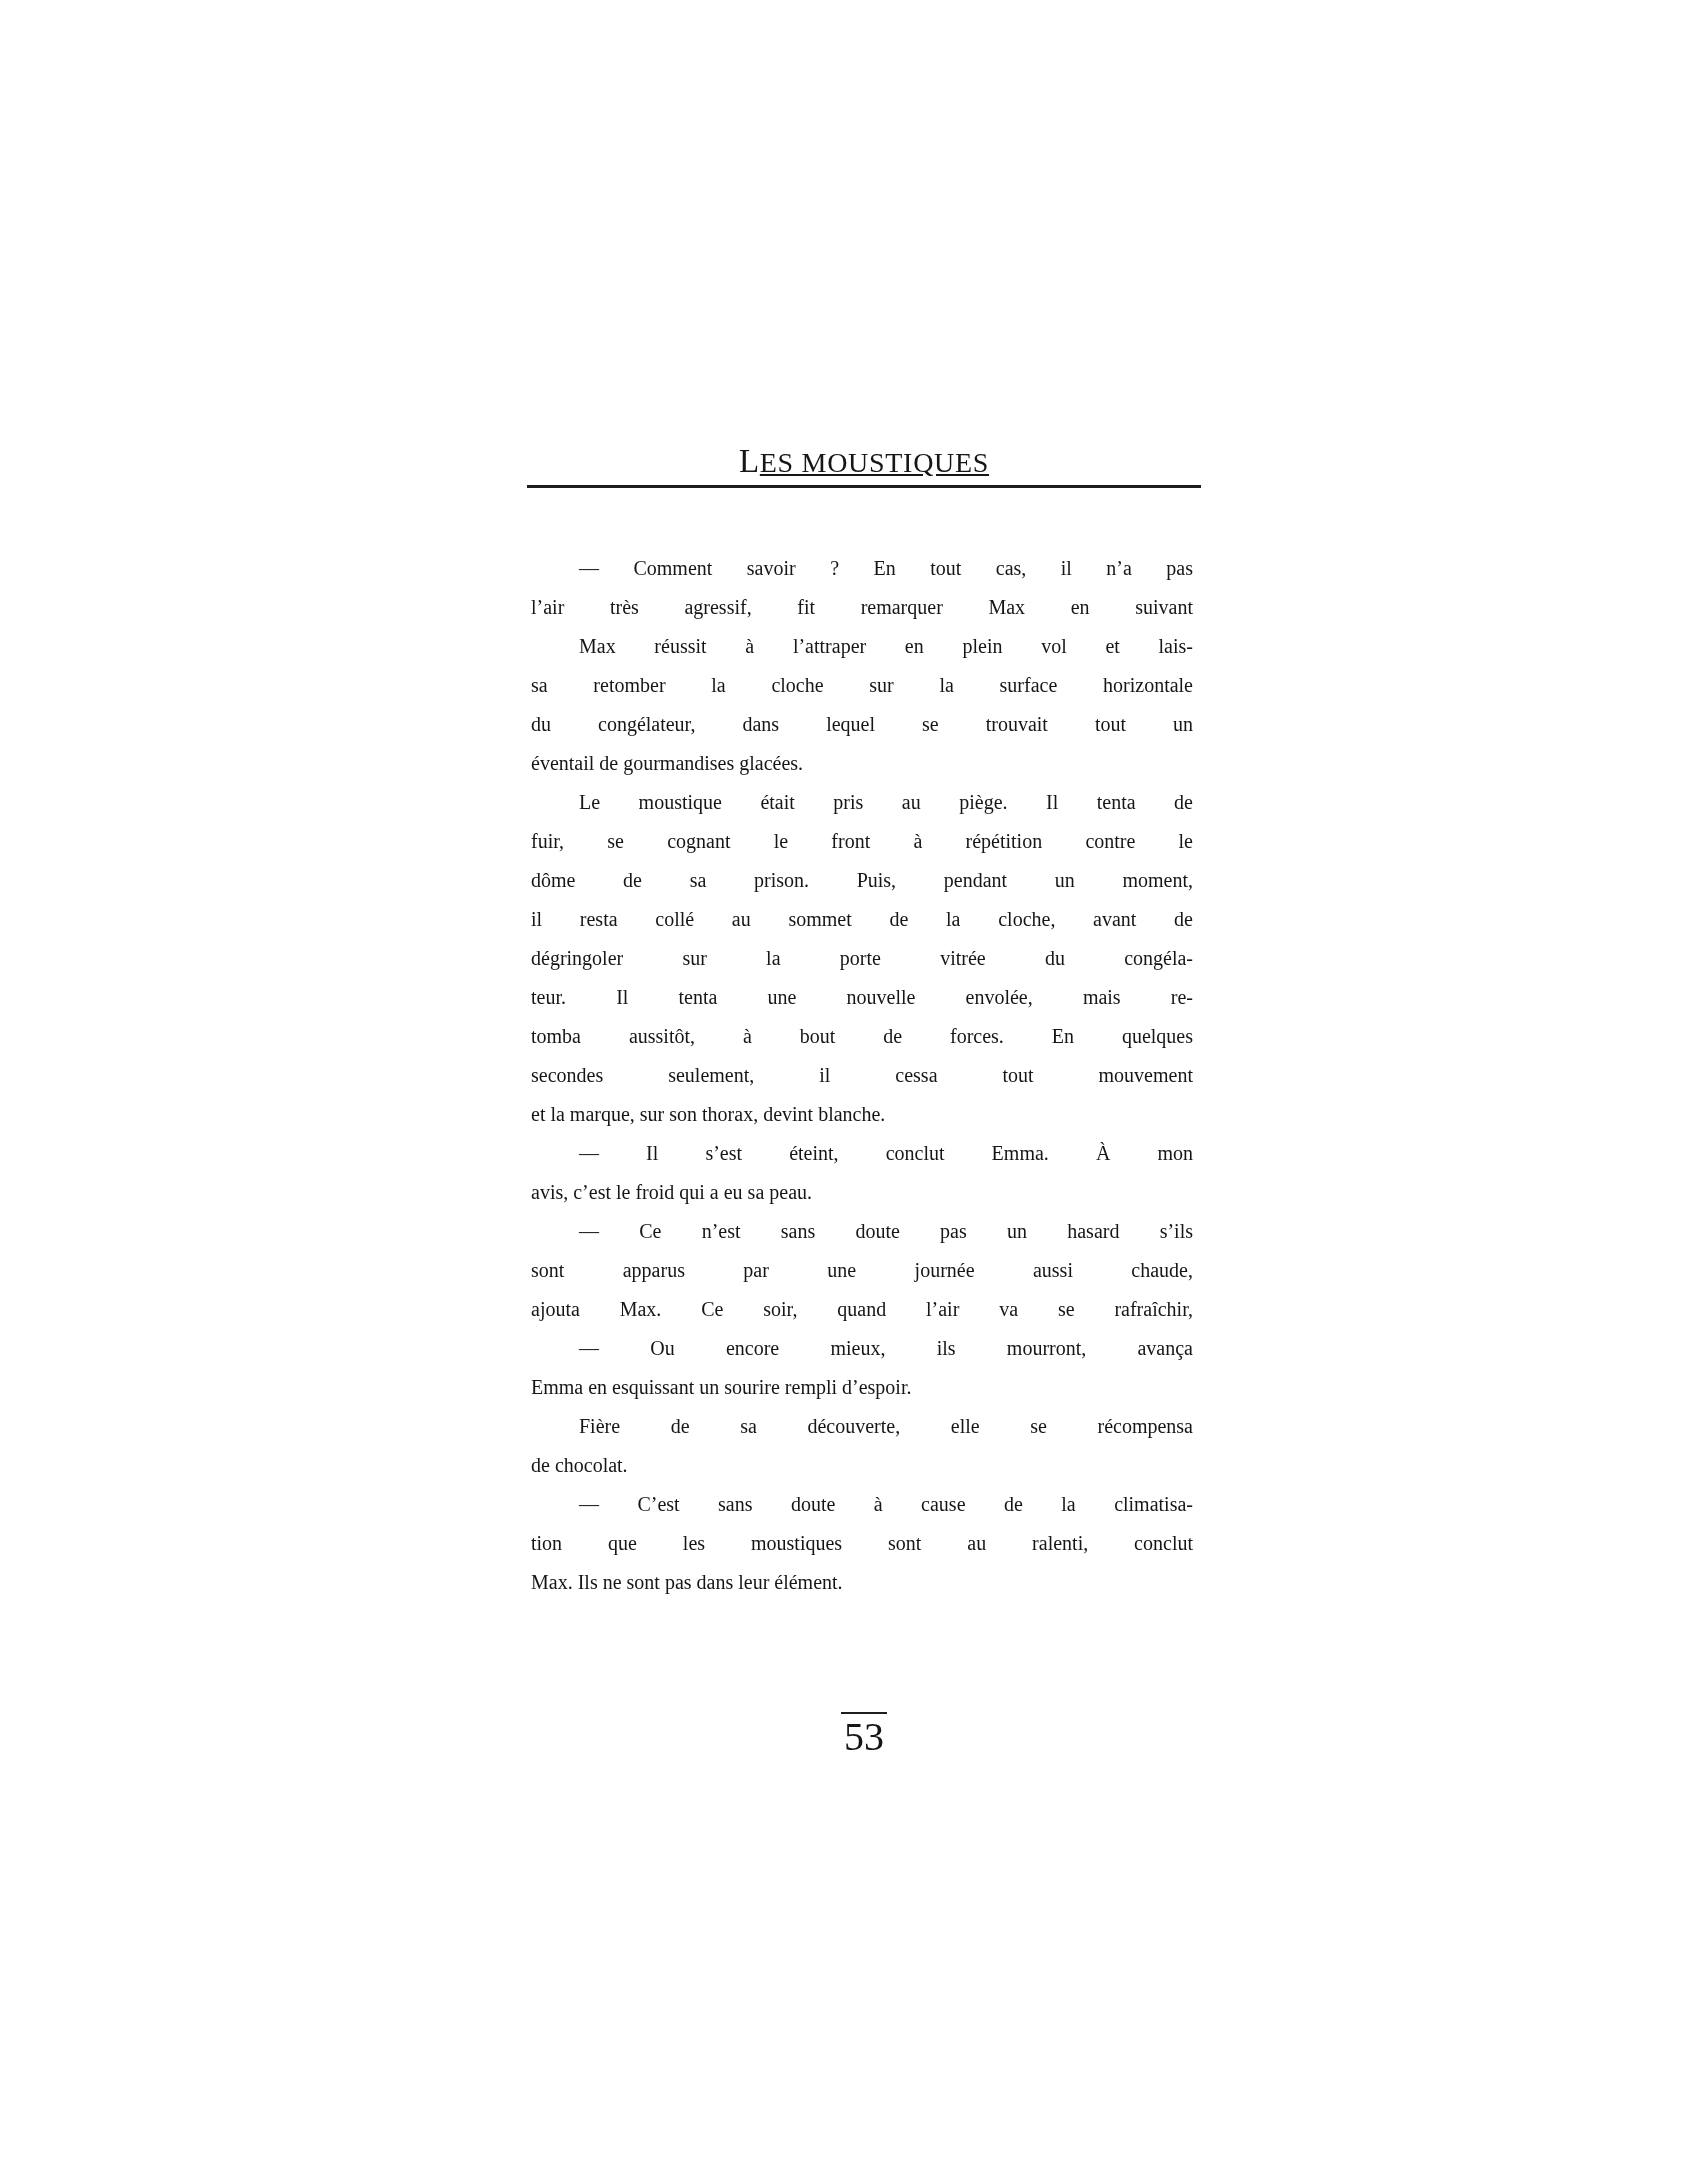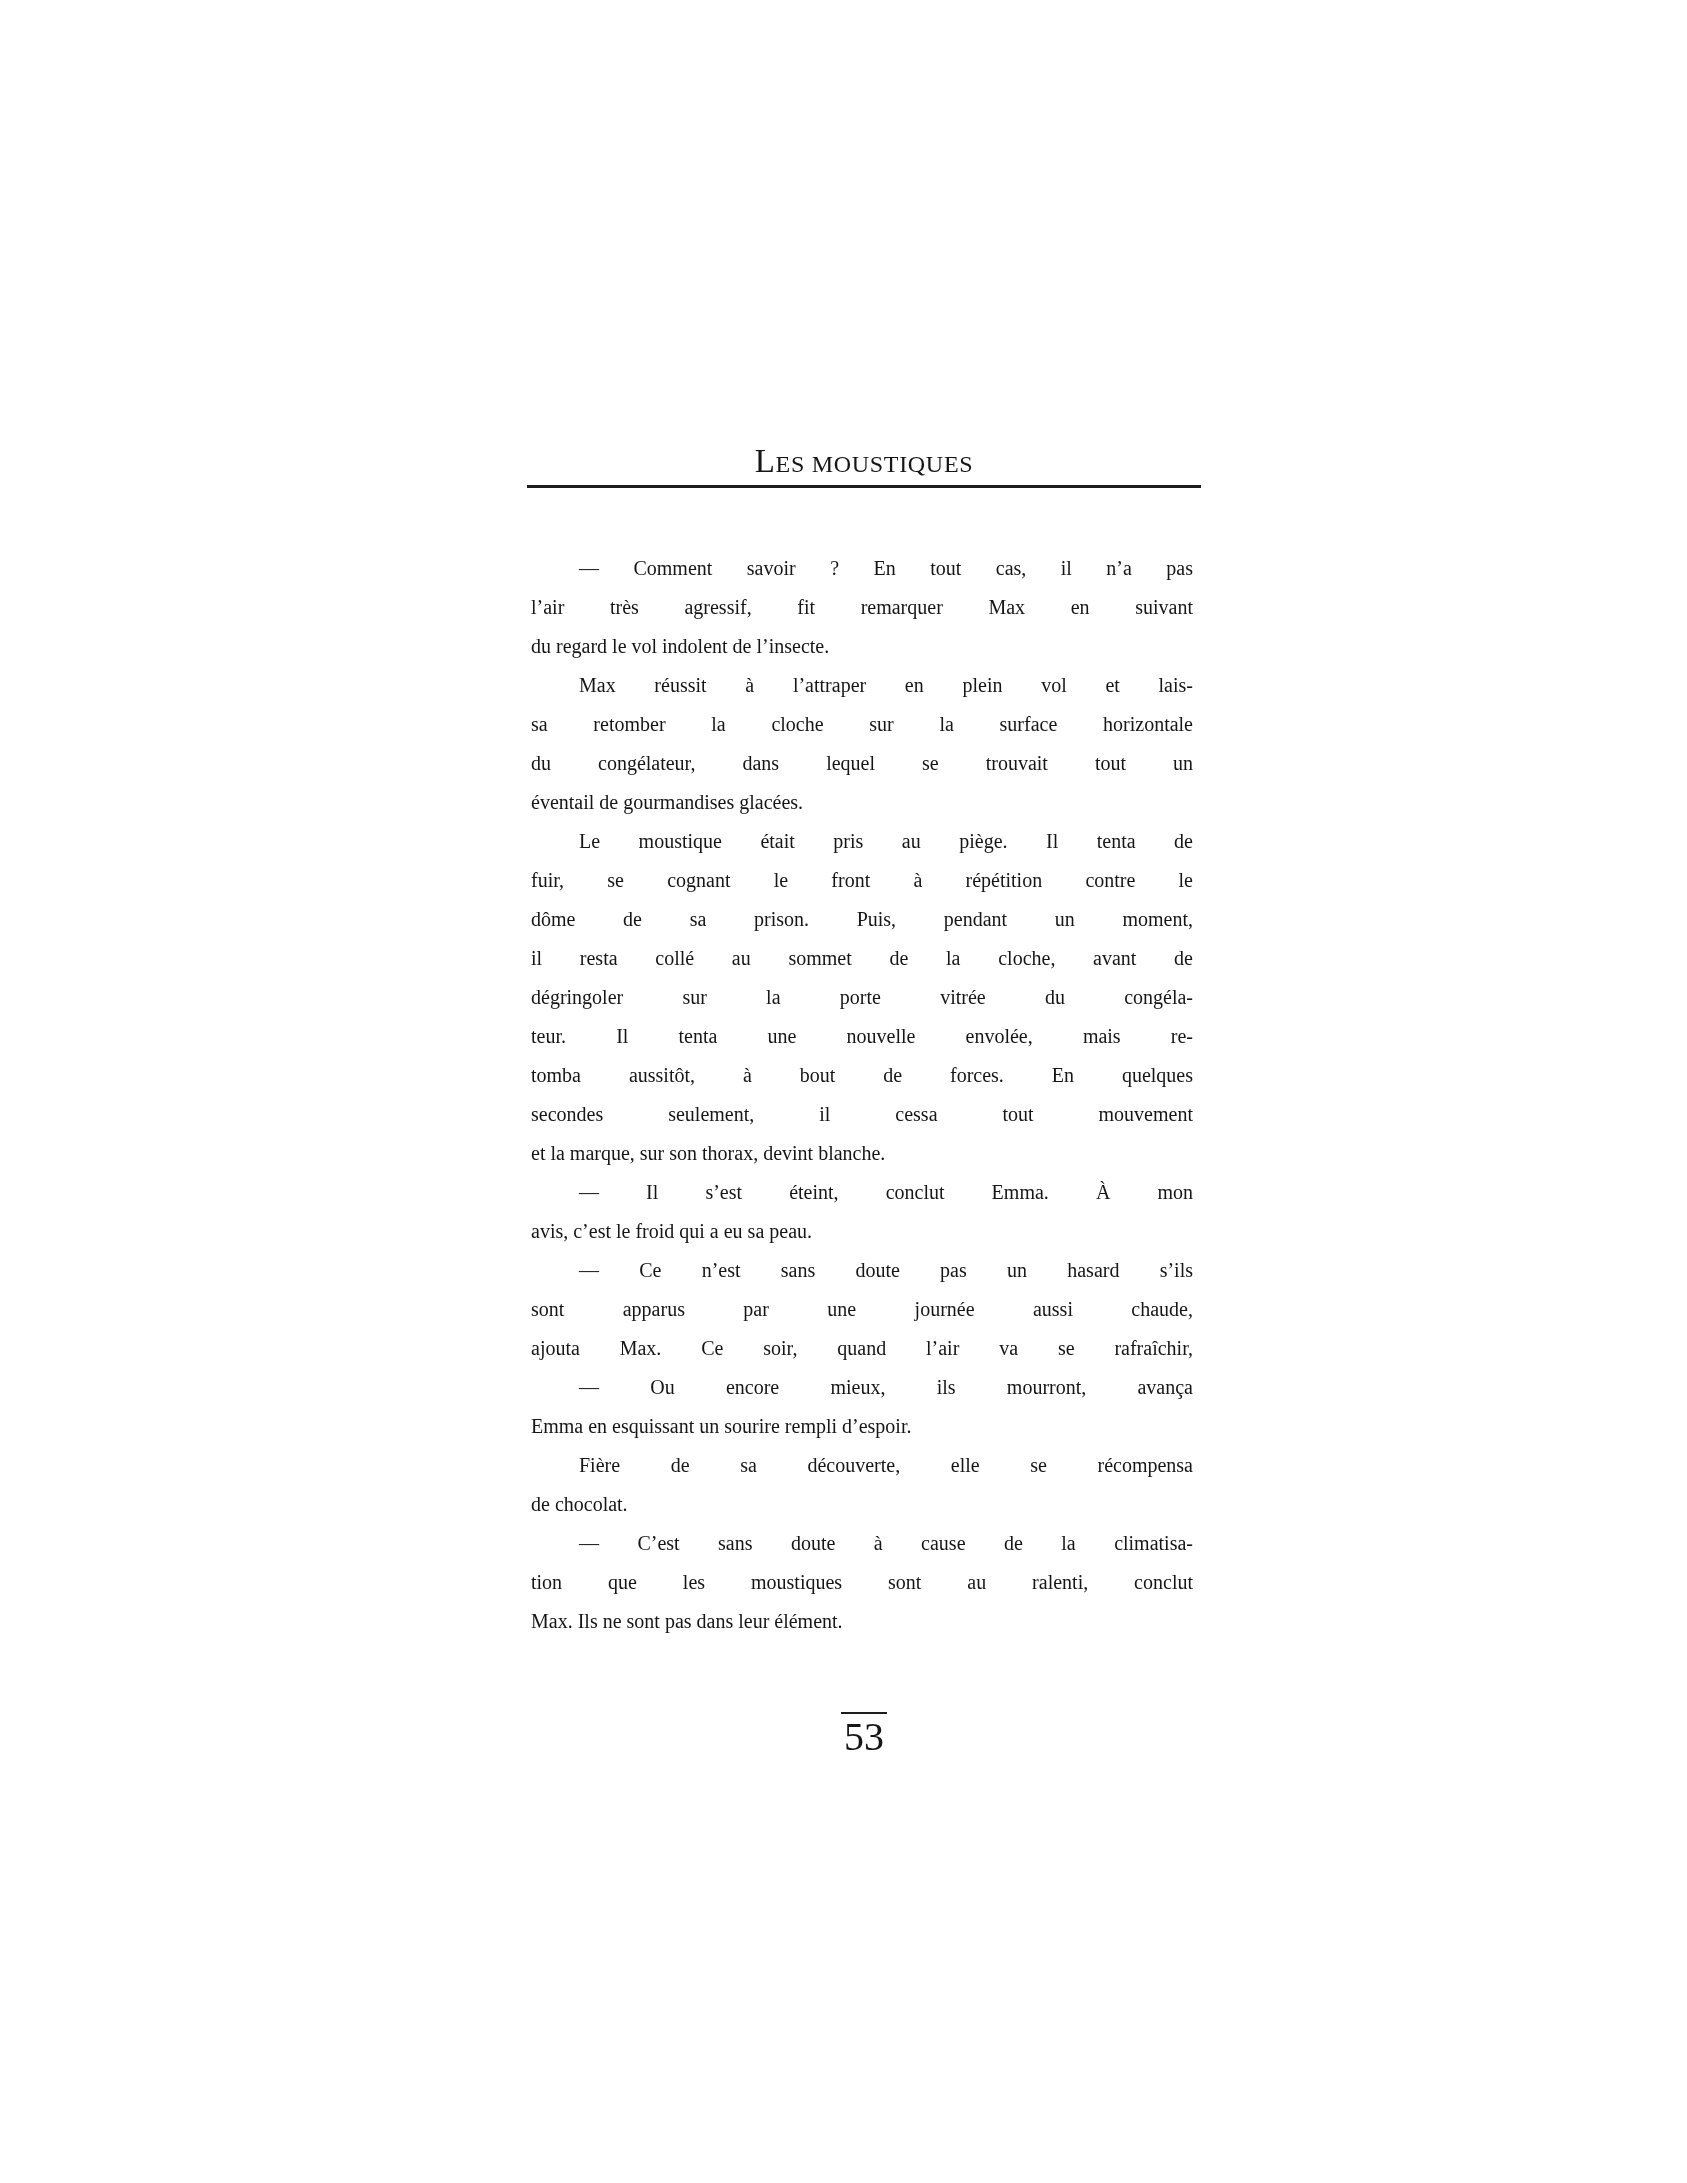--- a/index.html
+++ b/index.html
@@ -22,21 +22,21 @@
     position: absolute;
     top: 445px;
     left: 527px;
     width: 674px;
     text-align: center;
     line-height: 33px;
     letter-spacing: 0.7px;
     white-space: nowrap;
   }
   .rh-initial { font-size: 33px; }
-  .rh-rest    { font-size: 24px; text-transform: uppercase; }
+  .rh-rest    { font-size: 28px; text-transform: uppercase; text-decoration: underline; }
   
   .head-rule {
     position: absolute;
     top: 485px;
     left: 527px;
     width: 674px;
     height: 2.6px;
     background: #1d1d1d;
   }
   
@@ -77,21 +77,20 @@
 
   <div class="running-head">
     <span class="rh-initial">L</span><span class="rh-rest">es moustiques</span>
   </div>
 
   <div class="head-rule"></div>
 
   <div class="body-text">
       <div class="line indent">— Comment savoir ? En tout cas, il n’a pas</div>
       <div class="line">l’air très agressif, fit remarquer Max en suivant</div>
-      <div class="line para-end">du regard le vol indolent de l’insecte.</div>
       <div class="line indent">Max réussit à l’attraper en plein vol et lais-</div>
       <div class="line">sa retomber la cloche sur la surface horizontale</div>
       <div class="line">du congélateur, dans lequel se trouvait tout un</div>
       <div class="line para-end">éventail de gourmandises glacées.</div>
       <div class="line indent">Le moustique était pris au piège. Il tenta de</div>
       <div class="line">fuir, se cognant le front à répétition contre le</div>
       <div class="line">dôme de sa prison. Puis, pendant un moment,</div>
       <div class="line">il resta collé au sommet de la cloche, avant de</div>
       <div class="line">dégringoler sur la porte vitrée du congéla-</div>
       <div class="line">teur. Il tenta une nouvelle envolée, mais re-</div>

